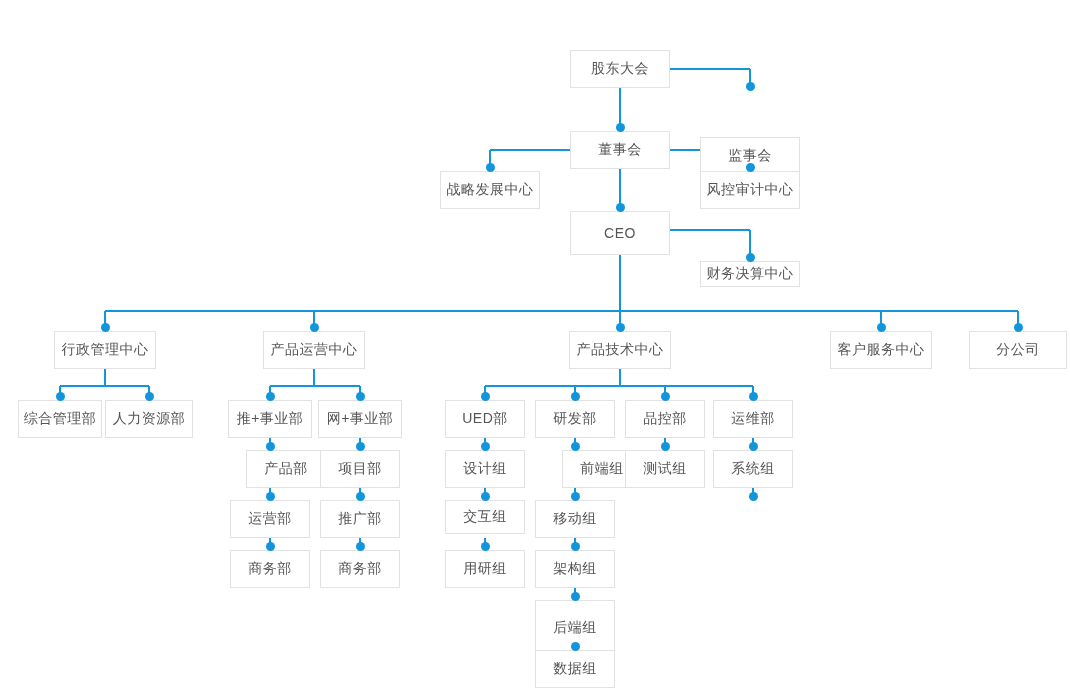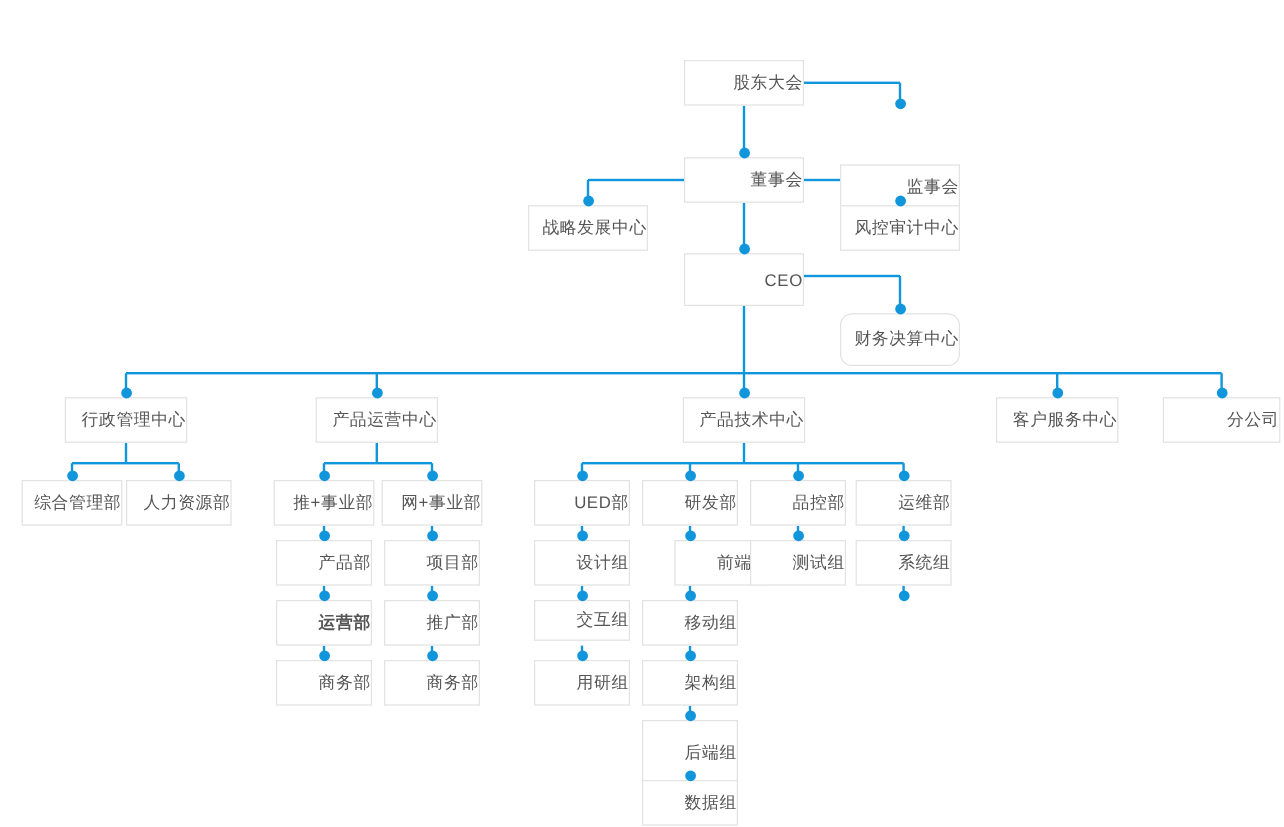--- a/index.html
+++ b/index.html
@@ -4,21 +4,21 @@
 <style>
   html, body { margin:0; padding:0; background:#ffffff; }
   .stage {
     position:relative; width:1070px; height:689px;
     background:#ffffff; overflow:hidden;
     font-family:"Liberation Sans", sans-serif;
   }
   .node {
     position:absolute; box-sizing:border-box;
     background:#ffffff; border:1px solid #e2e2e2;
-    display:flex; align-items:center; justify-content:flex-end;
+    display:flex; align-items:center; justify-content:center;
     font-size:14px; color:#555555; letter-spacing:0.5px;
     white-space:nowrap; z-index:2;
   }
   .cline { position:absolute; background:#1296db; z-index:1; }
   .cdot  {
     position:absolute; width:9px; height:9px; border-radius:50%;
     background:#1296db; z-index:3;
   }
 </style>
 </head>
@@ -36,21 +36,21 @@
     </div>
     <div class="node" style="left: 440px; top: 171px; width: 100px; height: 38px;">
       <span>战略发展中心</span>
     </div>
     <div class="node" style="left: 700px; top: 171px; width: 100px; height: 38px;">
       <span>风控审计中心</span>
     </div>
     <div class="node" style="left: 570px; top: 211px; width: 100px; height: 44px;">
       <span>CEO</span>
     </div>
-    <div class="node" style="left: 700px; top: 261px; width: 100px; height: 44px; border-radius: 10px;">
+    <div class="node" style="left: 700px; top: 261px; width: 100px; height: 26px;">
       <span>财务决算中心</span>
     </div>
     <div class="node" style="left: 54px; top: 331px; width: 102px; height: 38px;">
       <span>行政管理中心</span>
     </div>
     <div class="node" style="left: 263px; top: 331px; width: 102px; height: 38px;">
       <span>产品运营中心</span>
     </div>
     <div class="node" style="left: 569px; top: 331px; width: 102px; height: 38px;">
       <span>产品技术中心</span>
@@ -78,24 +78,24 @@
     </div>
     <div class="node" style="left: 535px; top: 400px; width: 80px; height: 38px;">
       <span>研发部</span>
     </div>
     <div class="node" style="left: 625px; top: 400px; width: 80px; height: 38px;">
       <span>品控部</span>
     </div>
     <div class="node" style="left: 713px; top: 400px; width: 80px; height: 38px;">
       <span>运维部</span>
     </div>
-    <div class="node" style="left: 230px; top: 450px; width: 80px; height: 38px;">
+    <div class="node" style="left: 246px; top: 450px; width: 80px; height: 38px;">
       <span>产品部</span>
     </div>
-    <div class="node" style="left: 230px; top: 500px; width: 80px; height: 38px; font-weight: bold;">
+    <div class="node" style="left: 230px; top: 500px; width: 80px; height: 38px;">
       <span>运营部</span>
     </div>
     <div class="node" style="left: 230px; top: 550px; width: 80px; height: 38px;">
       <span>商务部</span>
     </div>
     <div class="node" style="left: 320px; top: 450px; width: 80px; height: 38px;">
       <span>项目部</span>
     </div>
     <div class="node" style="left: 320px; top: 500px; width: 80px; height: 38px;">
       <span>推广部</span>

